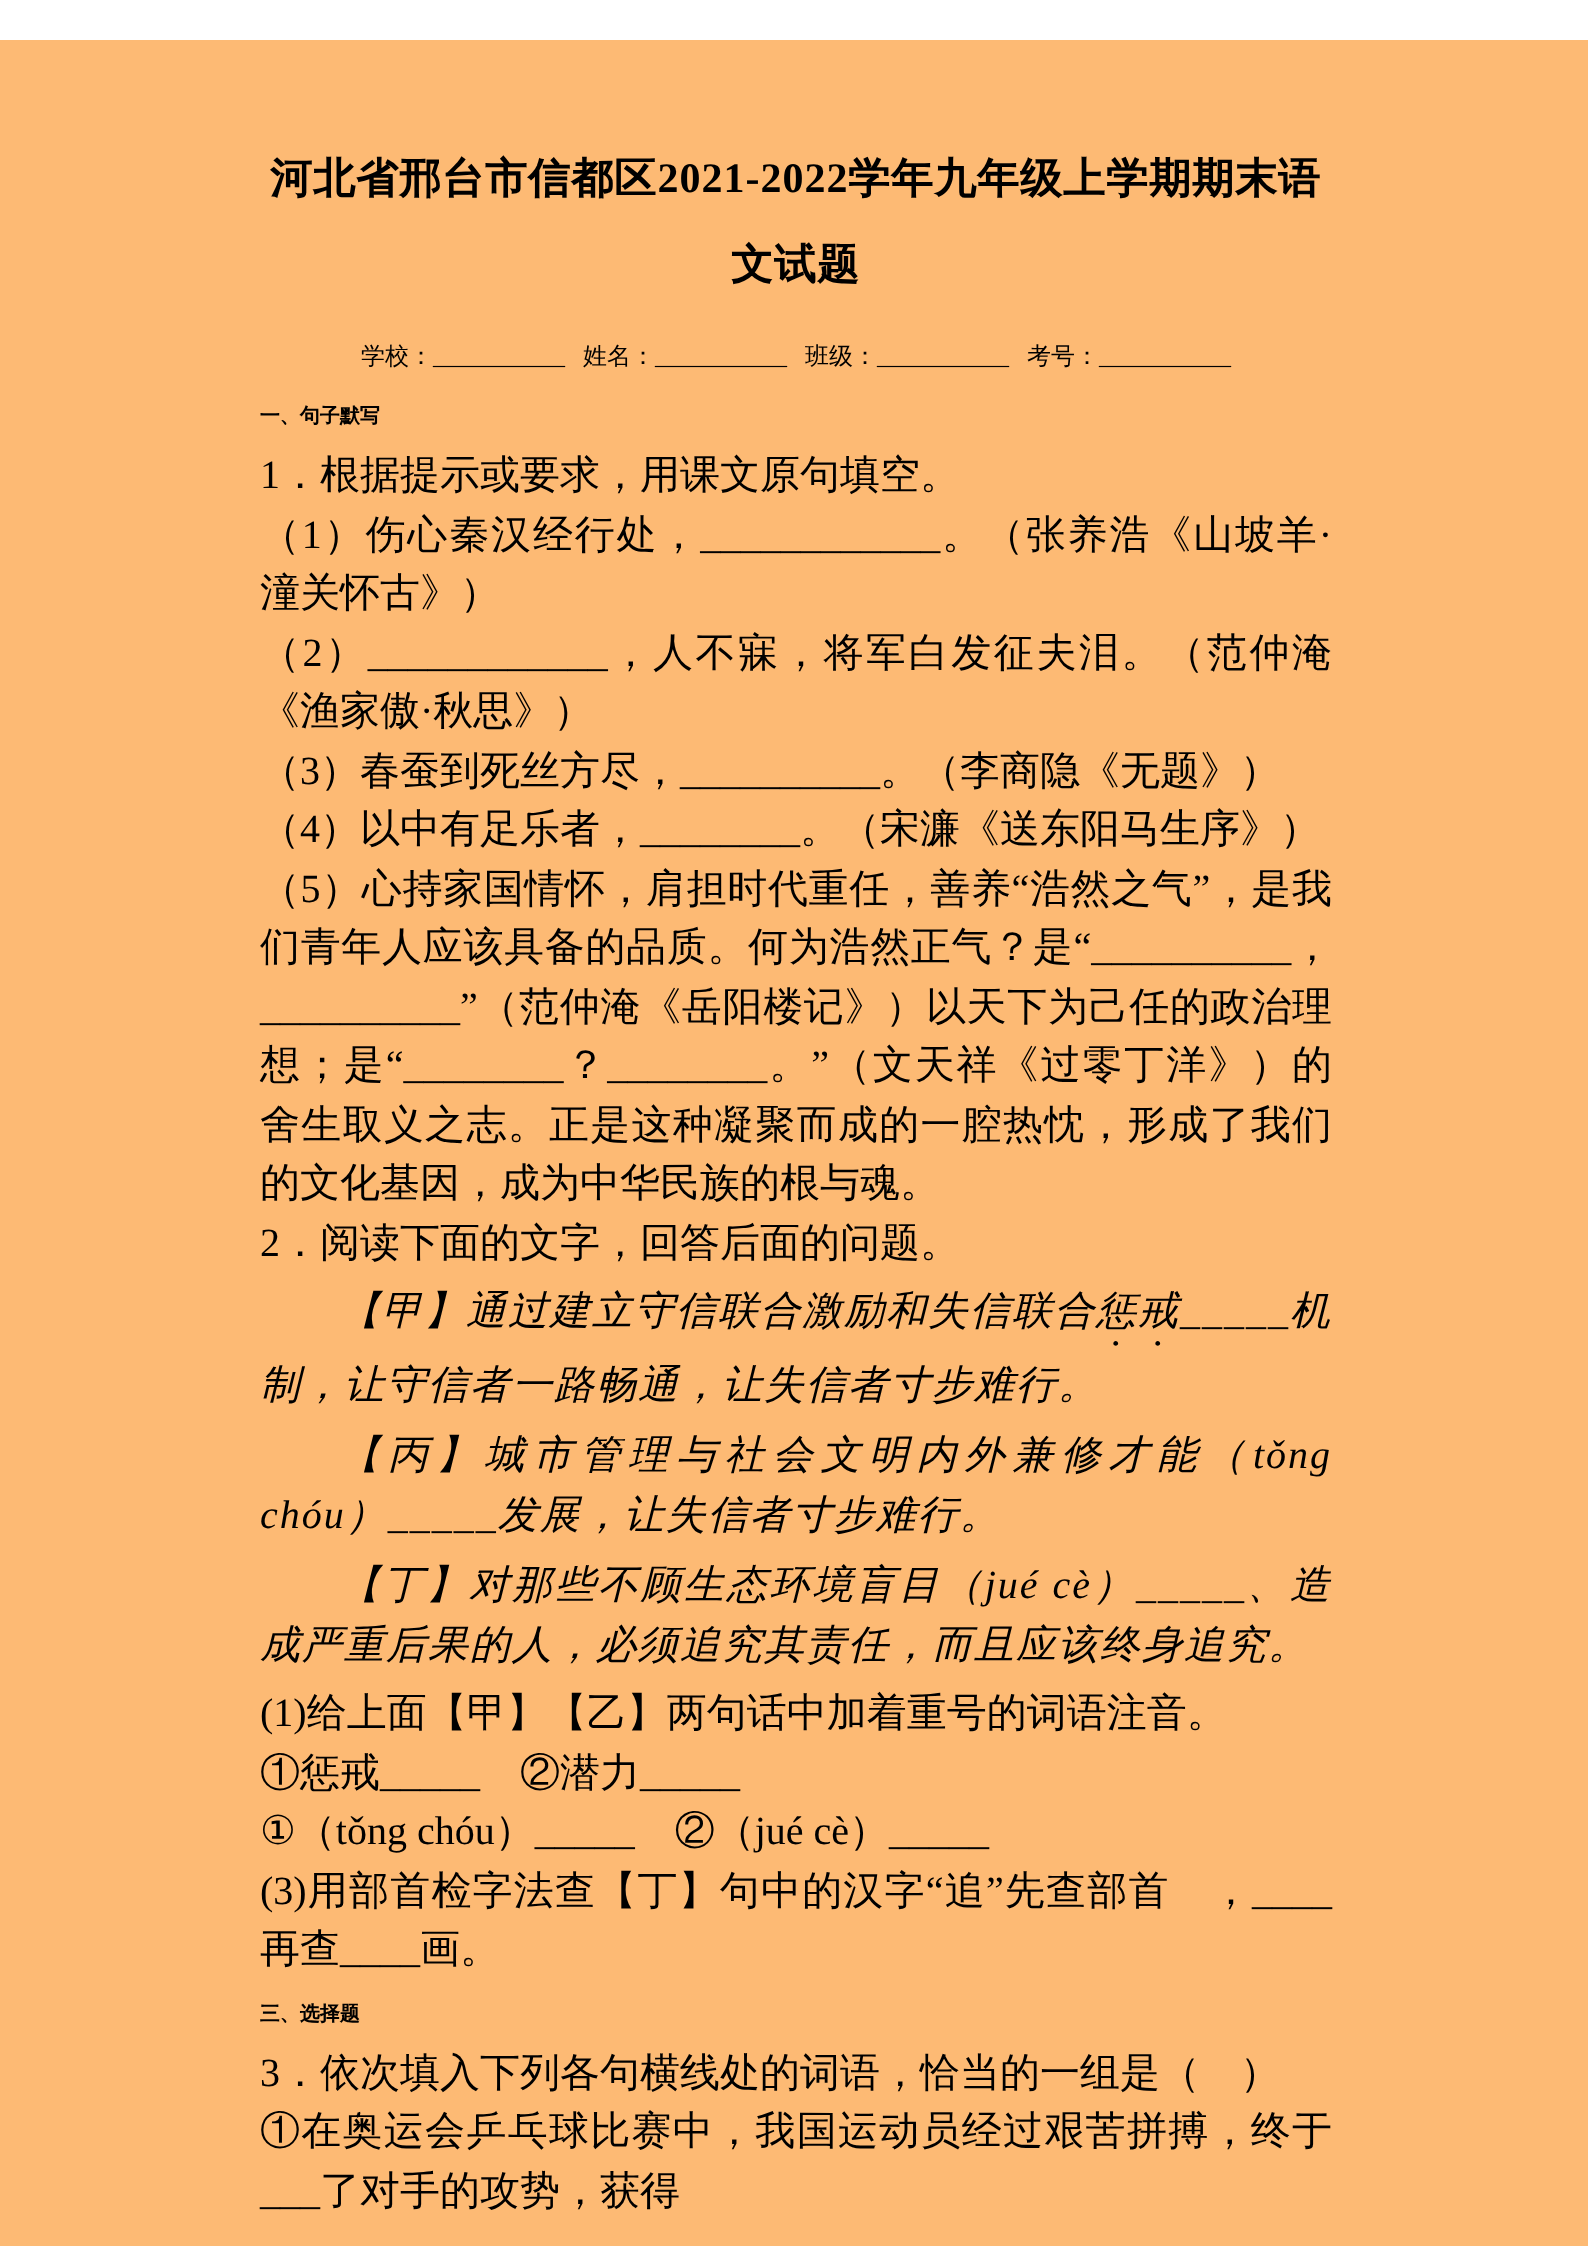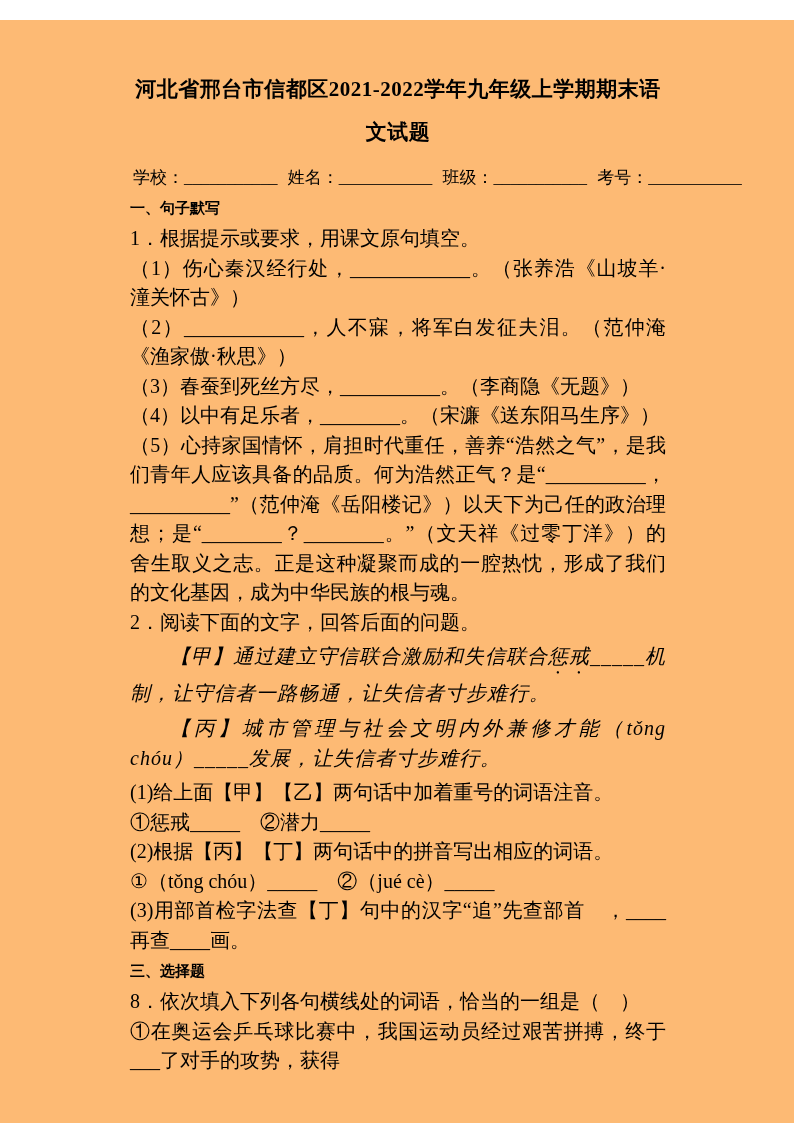--- a/index.html
+++ b/index.html
@@ -22,28 +22,28 @@
   .title {
     font-size: 21px;
     font-weight: bold;
     text-align: center;
     line-height: 43px;
     margin: 0 0 10px 0;
     letter-spacing: 0.5px;
   }
   .info-row {
     text-align: center;
-    font-size: 17px;
+    font-size: 12px;
     line-height: 28px;
     margin: 0 0 2px 0;
     white-space: nowrap;
   }
   .info-item { margin: 0 3px; }
   h2.sec {
-    font-size: 15px;
+    font-size: 10px;
     font-weight: bold;
     margin: 2px 0 1px 0;
     line-height: 29px;
   }
   p {
     margin: 0;
     font-size: 20px;
     line-height: 29.5px;
     text-align: justify;
   }
@@ -82,26 +82,26 @@
     <p>（2）____________，人不寐，将军白发征夫泪。（范仲淹《渔家傲·秋思》）</p>
     <p>（3）春蚕到死丝方尽，__________。（李商隐《无题》）</p>
     <p>（4）以中有足乐者，________。（宋濂《送东阳马生序》）</p>
     <p>（5）心持家国情怀，肩担时代重任，善养“浩然之气”，是我们青年人应该具备的品质。何为浩然正气？是“__________，__________”（范仲淹《岳阳楼记》）以天下为己任的政治理想；是“________？________。”（文天祥《过零丁洋》）的舍生取义之志。正是这种凝聚而成的一腔热忱，形成了我们的文化基因，成为中华民族的根与魂。</p>
   </section>
 
   <section>
     <p>2．阅读下面的文字，回答后面的问题。</p>
     <p class="kai"><span>【甲】通过建立守信联合激励和失信联合</span><span class="emph">惩戒</span><span>_____机制，让守信者一路畅通，让失信者寸步难行。</span></p>
     <p class="kai">【丙】城市管理与社会文明内外兼修才能（tǒng chóu）_____发展，让失信者寸步难行。</p>
+    <p class="kai">【丁】对那些不顾生态环境盲目（jué cè）_____、造成严重后果的人，必须追究其责任，而且应该终身追究。</p>
     <p>(1)给上面【甲】【乙】两句话中加着重号的词语注音。</p>
     <p>①惩戒_____　②潜力_____</p>
-    <p>(2)根据【丙】【丁】两句话中的拼音写出相应的词语。</p>
     <p>①（tǒng chóu）_____　②（jué cè）_____</p>
     <p>(3)用部首检字法查【丁】句中的汉字“追”先查部首　，____再查____画。</p>
   </section>
 
   <section>
     <h2 class="sec">三、选择题</h2>
-    <p>8．依次填入下列各句横线处的词语，恰当的一组是（　）</p>
+    <p>3．依次填入下列各句横线处的词语，恰当的一组是（　）</p>
     <p>①在奥运会乒乓球比赛中，我国运动员经过艰苦拼搏，终于___了对手的攻势，获得</p>
   </section>
 
 </div>
 
 </body></html>

